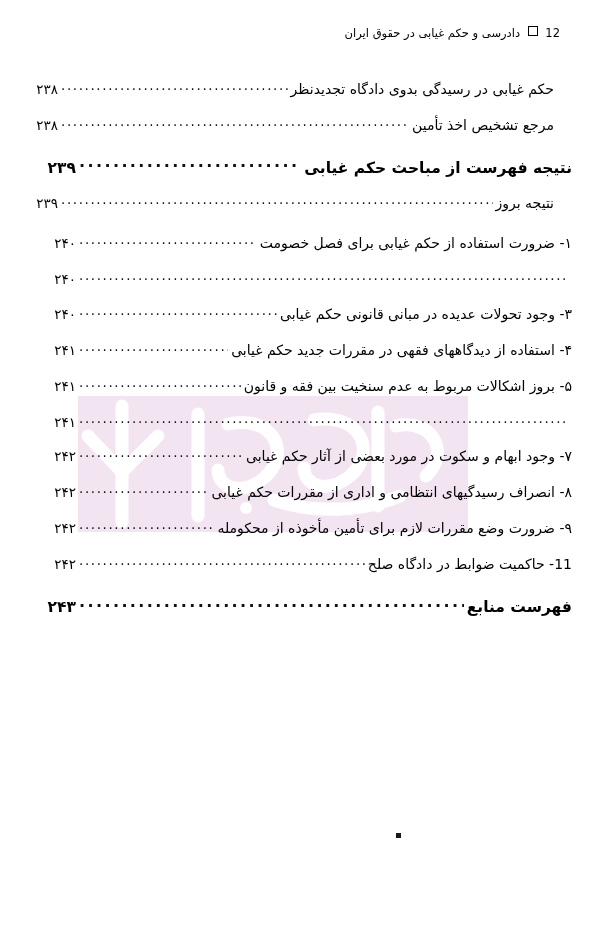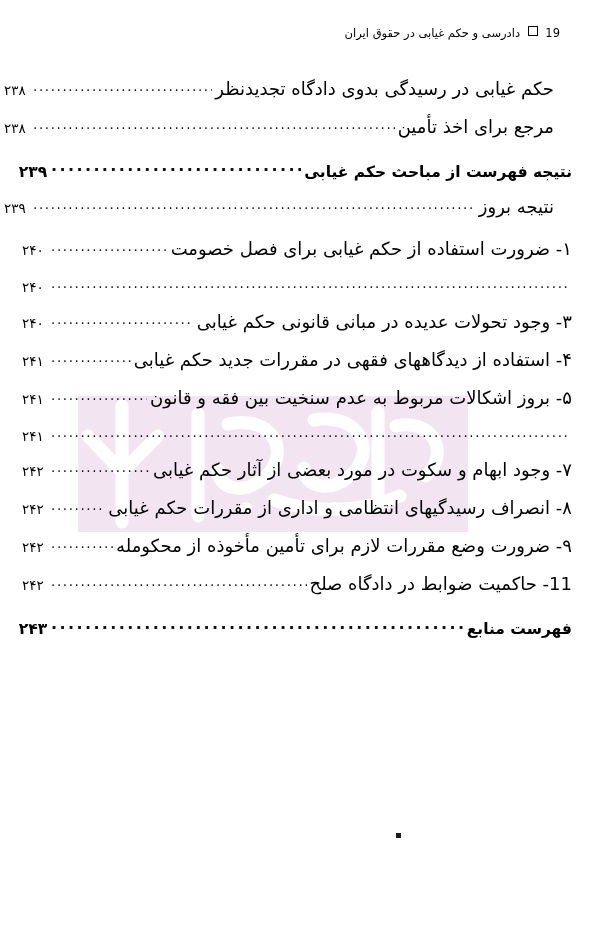--- a/index.html
+++ b/index.html
@@ -56,21 +56,21 @@
     flex-direction: row;
     align-items: baseline;
     direction: rtl;
     width: 100%;
     white-space: nowrap;
     margin-bottom: 15.5px;
   }
 
   .toc-label {
     flex: 0 0 auto;
-    font-size: 18px;
+    font-size: 14px;
     line-height: 1.25;
   }
 
   .toc-dots {
     flex: 1 1 auto;
     overflow: hidden;
     margin: 0 3px;
     position: relative;
     height: 1em;
   }
@@ -87,21 +87,22 @@
     white-space: nowrap;
     overflow: hidden;
     direction: ltr;
     text-align: right;
   }
 
   .toc-pagenum {
     flex: 0 0 auto;
     font-size: 13.5px;
     min-width: 30px;
-    text-align: center;
+    text-align: right;
+    margin-left: 28px;
   }
 
   
   .lvl-sub  { padding-right: 18px; }
   .lvl-item { padding-right: 0px; }
 
   
   .toc-row.bold .toc-label,
   .toc-row.bold .toc-pagenum {
     font-weight: bold;
@@ -162,33 +163,33 @@
         <path d="M196 104 C 236 118, 284 116, 322 100"></path>
       </g>
       <g fill="#ffffff">
         <circle cx="168" cy="112" r="6"></circle>
         <circle cx="256" cy="112" r="6"></circle>
       </g>
     </svg>
   </div>
 
   <div class="running-header">
-    <span class="hdr-page-num">19</span>
+    <span class="hdr-page-num">12</span>
     <span class="hdr-sep"></span>
     <span>دادرسی و حکم غیابی در حقوق ایران</span>
   </div>
 
   <div class="toc" id="toc-root">
       <div class="toc-row lvl-sub">
         <span class="toc-label">حکم غیابی در رسیدگی بدوی دادگاه تجدیدنظر</span>
         <span class="toc-dots"></span>
         <span class="toc-pagenum">۲۳۸</span>
       </div>
       <div class="toc-row lvl-sub gap-lg">
-        <span class="toc-label">مرجع برای اخذ تأمین</span>
+        <span class="toc-label">مرجع تشخیص اخذ تأمین</span>
         <span class="toc-dots"></span>
         <span class="toc-pagenum">۲۳۸</span>
       </div>
       <div class="toc-row bold gap-sm">
         <span class="toc-label">نتیجه فهرست از مباحث حکم غیابی</span>
         <span class="toc-dots"></span>
         <span class="toc-pagenum">۲۳۹</span>
       </div>
       <div class="toc-row lvl-sub gap-md">
         <span class="toc-label">نتیجه بروز</span>

